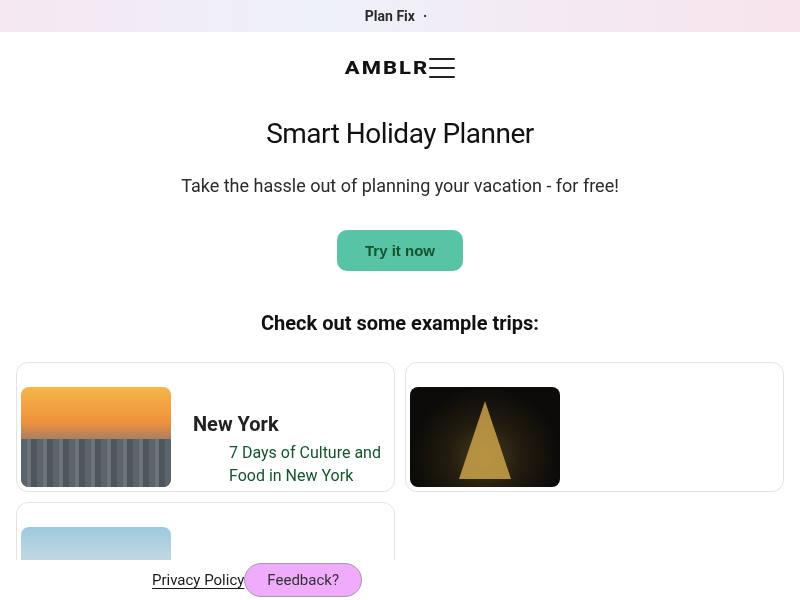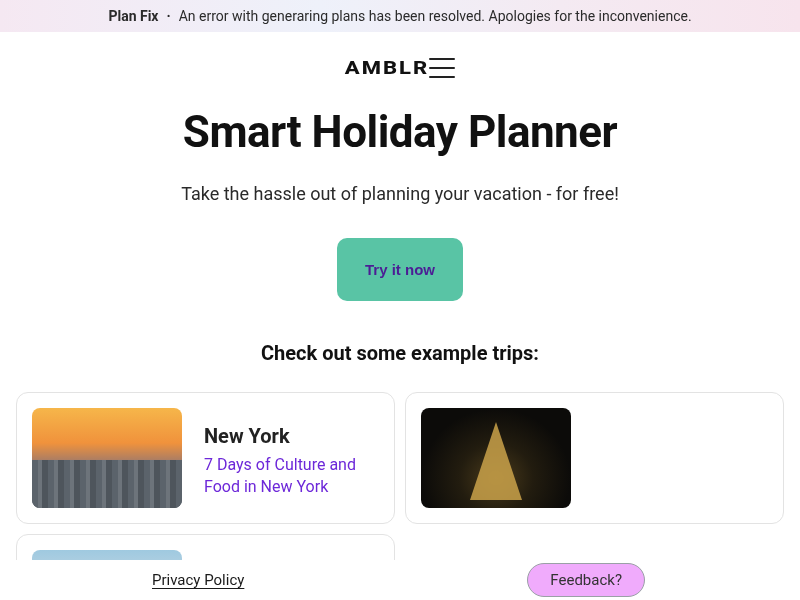--- a/index.html
+++ b/index.html
@@ -5,48 +5,47 @@
   * { box-sizing: border-box; margin: 0; padding: 0; }
   html, body { width: 800px; height: 600px; font-family: -apple-system, BlinkMacSystemFont, "Segoe UI", Roboto, Helvetica, Arial, sans-serif; color: #111; background: #fff; }
   .announce { width: 100%; height: 32px; background: linear-gradient(90deg, #f5e8f2 0%, #eef1fa 40%, #f4eaf2 70%, #f7e4ed 100%); display: flex; align-items: center; justify-content: center; font-size: 14px; color: #2b2b2b; }
   .announce .tag { font-weight: 700; }
   .announce .dot { margin: 0 8px; font-weight: 700; }
   .nav { height: 71px; display: flex; align-items: center; justify-content: center; padding: 0 31px; }
   .logo { font-weight: 800; letter-spacing: 2px; font-size: 22px; transform: scaleY(0.85); }
   .burger { width: 26px; height: 20px; display: flex; flex-direction: column; justify-content: space-between; cursor: pointer; }
   .burger span { display: block; height: 2px; background: #222; border-radius: 2px; }
   .hero { text-align: center; padding: 0 40px 10px; }
-  .hero h1 { font-size: 44px; font-weight: 700; letter-spacing: -0.5px; margin-top: 3px;}
+  .hero h1 { font-size: 28px; font-weight: 400; letter-spacing: -0.5px; margin-top: 14px;}
   .hero p.tag { font-size: 18px; color: #2a2a2a; margin-top: 22px; line-height: 1.55; }
   .cta { margin-top: 30px; }
-  .cta button { background: #59c4a5; color: #4c1d95; font-weight: 700; font-size: 15px; border: none; border-radius: 10px; padding: 23px 28px; cursor: pointer; }
+  .cta button { background: #59c4a5; color: #14532d; font-weight: 700; font-size: 15px; border: none; border-radius: 10px; padding: 12px 28px; cursor: pointer; }
   .examples-head { font-size: 20px; font-weight: 700; margin-top: 40px; }
   .cards { display: grid; grid-template-columns: 1fr 1fr; gap: 10px; padding: 17px 16px 0; }
-  .card { border: 1px solid #e3e3e3; border-radius: 12px; padding: 15px; display: flex; gap: 22px; align-items: center; cursor: pointer; background: #fff; min-height: 130px;}
+  .card { border: 1px solid #e3e3e3; border-radius: 12px; padding: 4px; display: flex; gap: 22px; align-items: flex-end; cursor: pointer; background: #fff; min-height: 130px;}
   .thumb { width: 150px; height: 100px; border-radius: 8px; flex-shrink: 0; background-size: cover; background-position: center; }
   .thumb.ny { background: linear-gradient(180deg,#f6b64a 0%, #f0923c 35%, #a07a6a 55%, #57606a 75%, #3b444d 100%); position: relative; overflow:hidden;}
   .thumb.ny::before{content:"";position:absolute;bottom:0;left:0;right:0;height:48px;background:
     repeating-linear-gradient(90deg,#5b636b 0 6px,#6d747b 6px 10px,#4e555c 10px 16px);}
   .thumb.paris { background: radial-gradient(ellipse at 50% 70%, #4a3b1b 0%, #221c0f 35%, #0c0b09 70%); position:relative; overflow:hidden;}
   .thumb.paris::before{content:"";position:absolute;left:50%;transform:translateX(-50%);bottom:8px;width:0;height:0;border-left:26px solid transparent;border-right:26px solid transparent;border-bottom:78px solid #caa24a;opacity:.85;}
   .thumb.rome { background: linear-gradient(180deg,#9fc9e0 0%, #bfd6e2 30%, #d9d2c4 55%, #c9c0ae 100%); position:relative; overflow:hidden;}
   .thumb.rome::before{content:"";position:absolute;left:10px;right:10px;bottom:0;height:55px;background:#e0d9c8;border-top-left-radius:40px;border-top-right-radius:40px;}
   .card-body h3 { font-size: 20px; font-weight: 700; color: #222; margin-top: 6px;}
-  .card-body p { font-size: 16px; color: #6d28d9; margin-top: 6px; line-height: 1.4; }
-  .footer { position: fixed; bottom: 0; left: 0; right: 0; height: 40px; display: flex; align-items: center; justify-content: space-between; padding: 0 20px; background: #fff; }
+  .card-body p { font-size: 16px; color: #14532d; margin-top: 6px; line-height: 1.4; margin-left: 36px; }
+  .footer { position: fixed; bottom: 0; left: 0; right: 0; height: 40px; display: flex; align-items: center; padding: 0 20px; background: #fff; }
   .privacy { margin-left: 132px; font-size: 15px; color: #1a1a1a; text-decoration: underline; text-underline-offset: 3px; background:none;border:none;cursor:pointer;font-family:inherit;}
   .feedback { border: 1px solid #9aa0a6; background: #f0abfc; border-radius: 20px; padding: 7px 22px; font-size: 15px; color: #333; cursor: pointer; font-family:inherit; margin-right: 135px;}
 </style>
 </head>
 <body>
 
 <div class="announce">
   <span class="tag">Plan Fix</span>
   <span class="dot">·</span>
-  <span>An error with generaring plans has been resolved. Apologies for the inconvenience.</span>
 </div>
 
 <div class="nav">
   <div class="logo">AMBLR</div>
   <div class="burger">
     <span></span>
       <span></span>
       <span></span>
   </div>
 </div>

